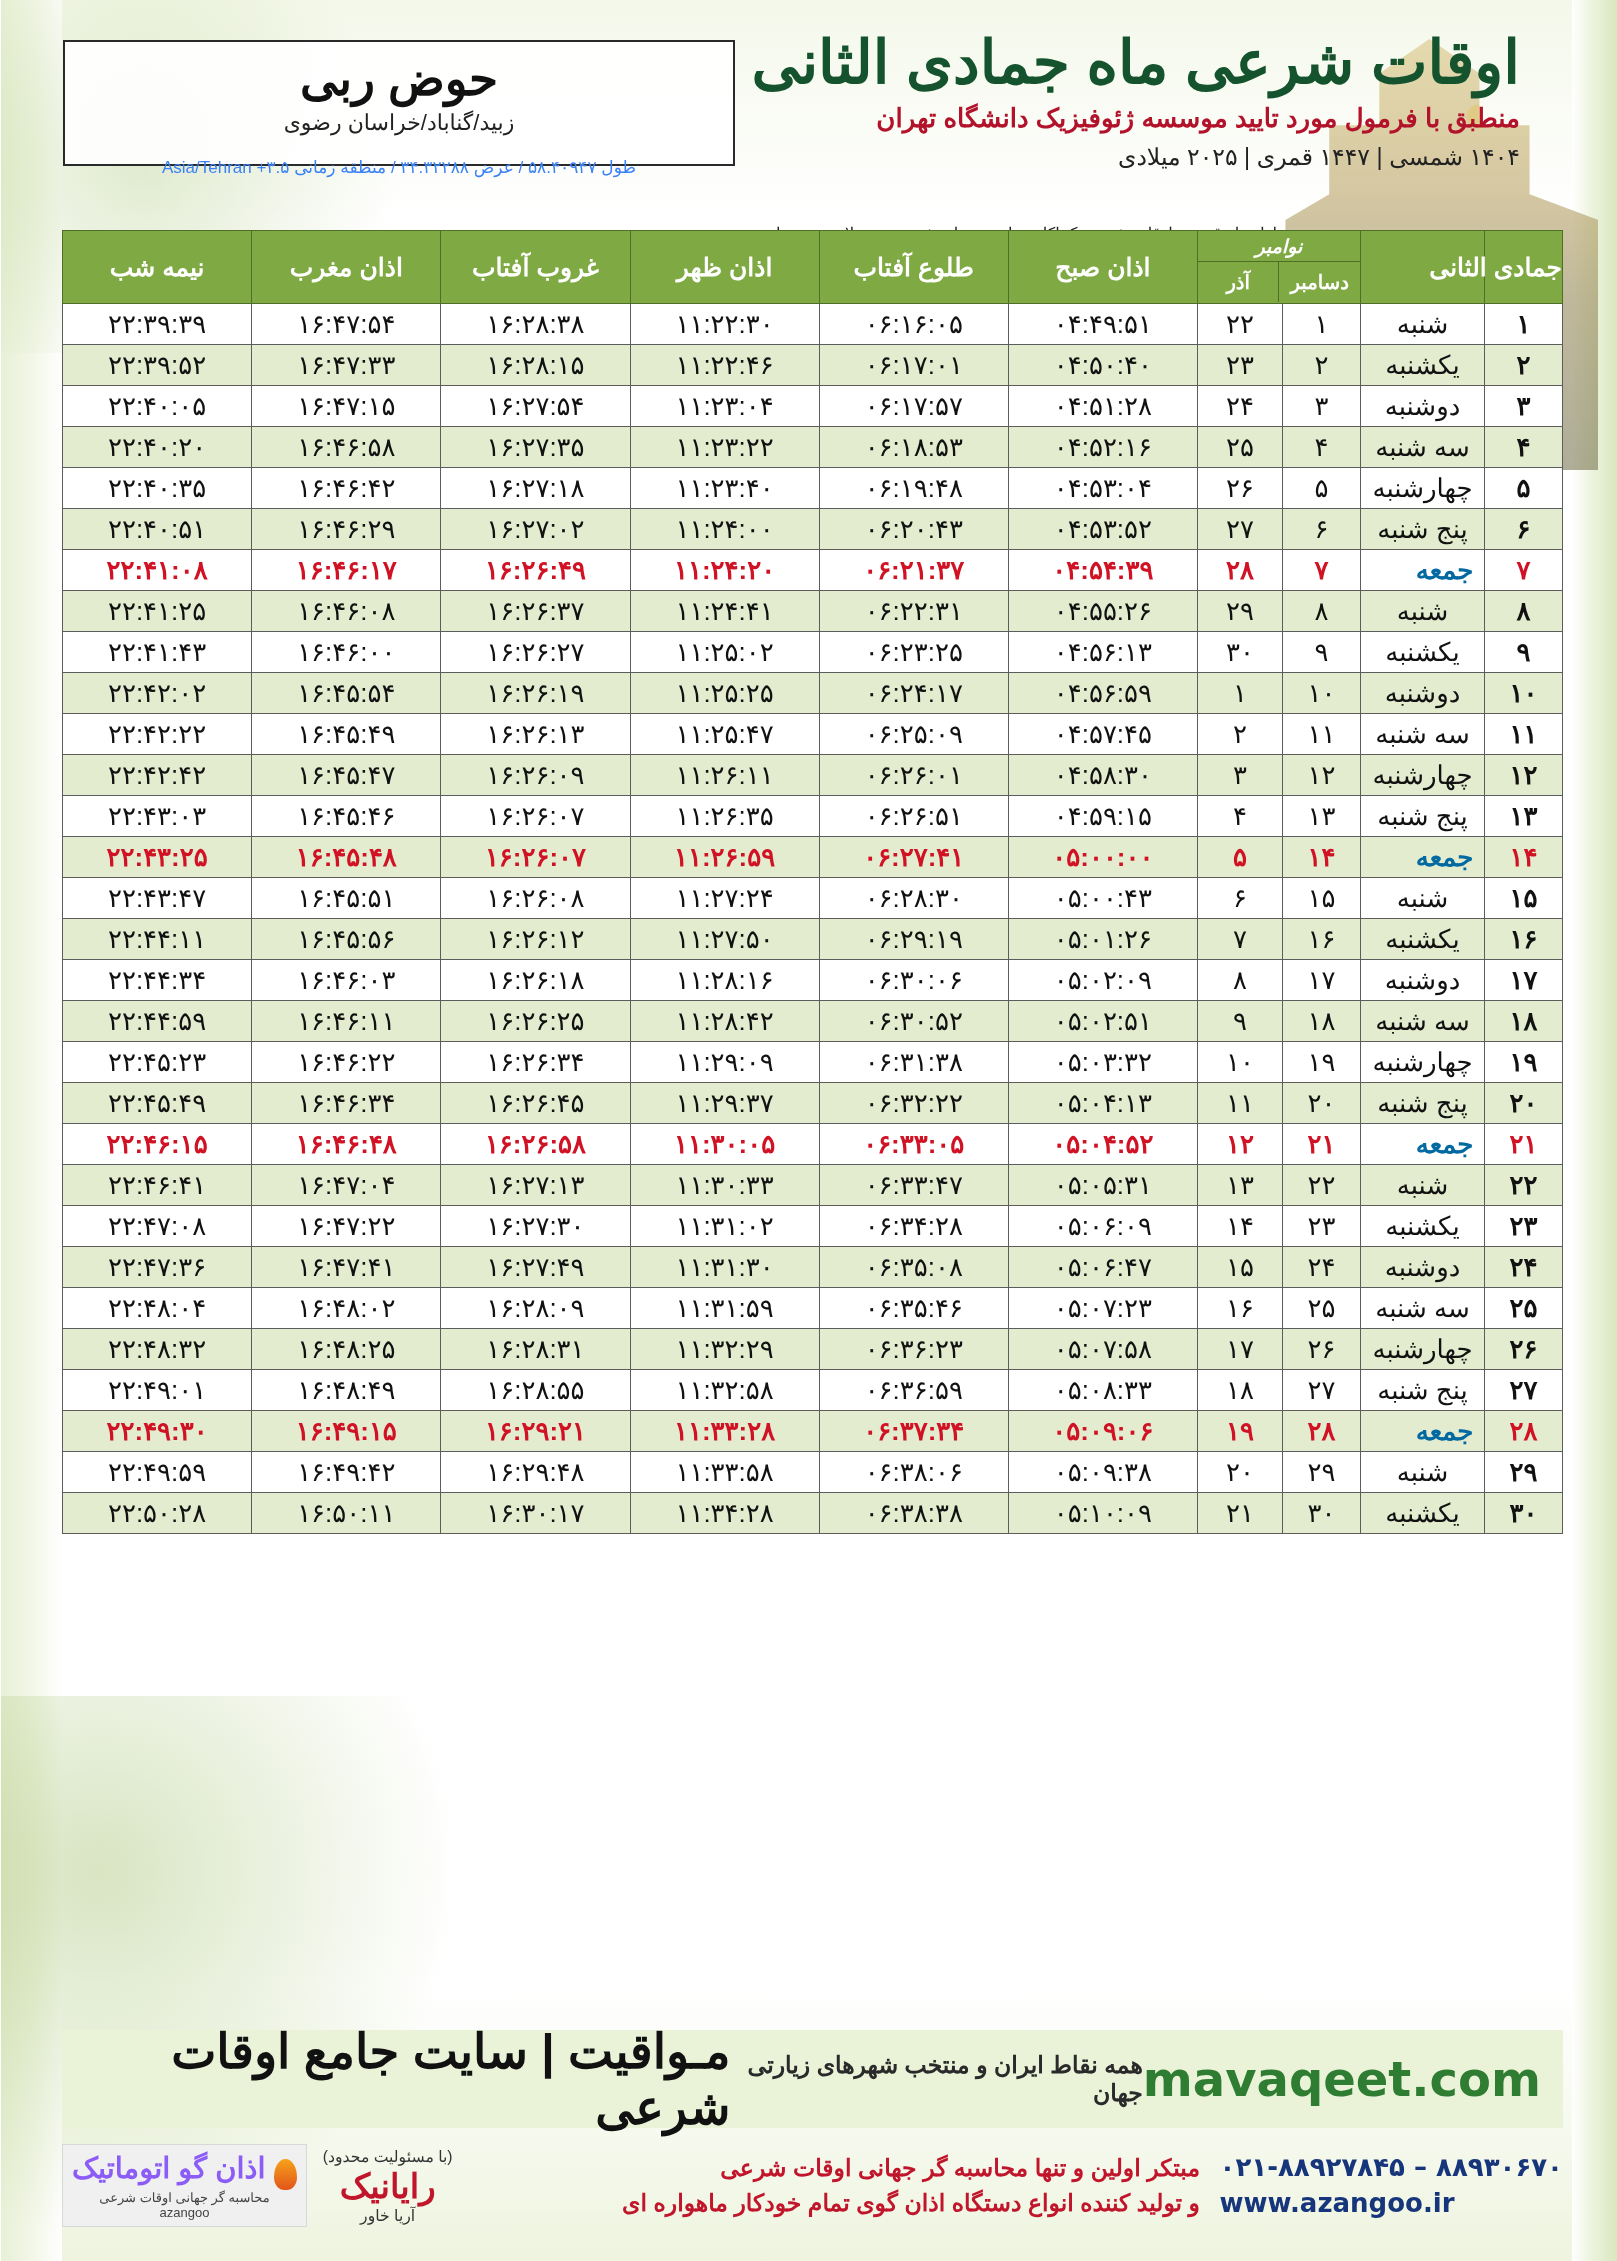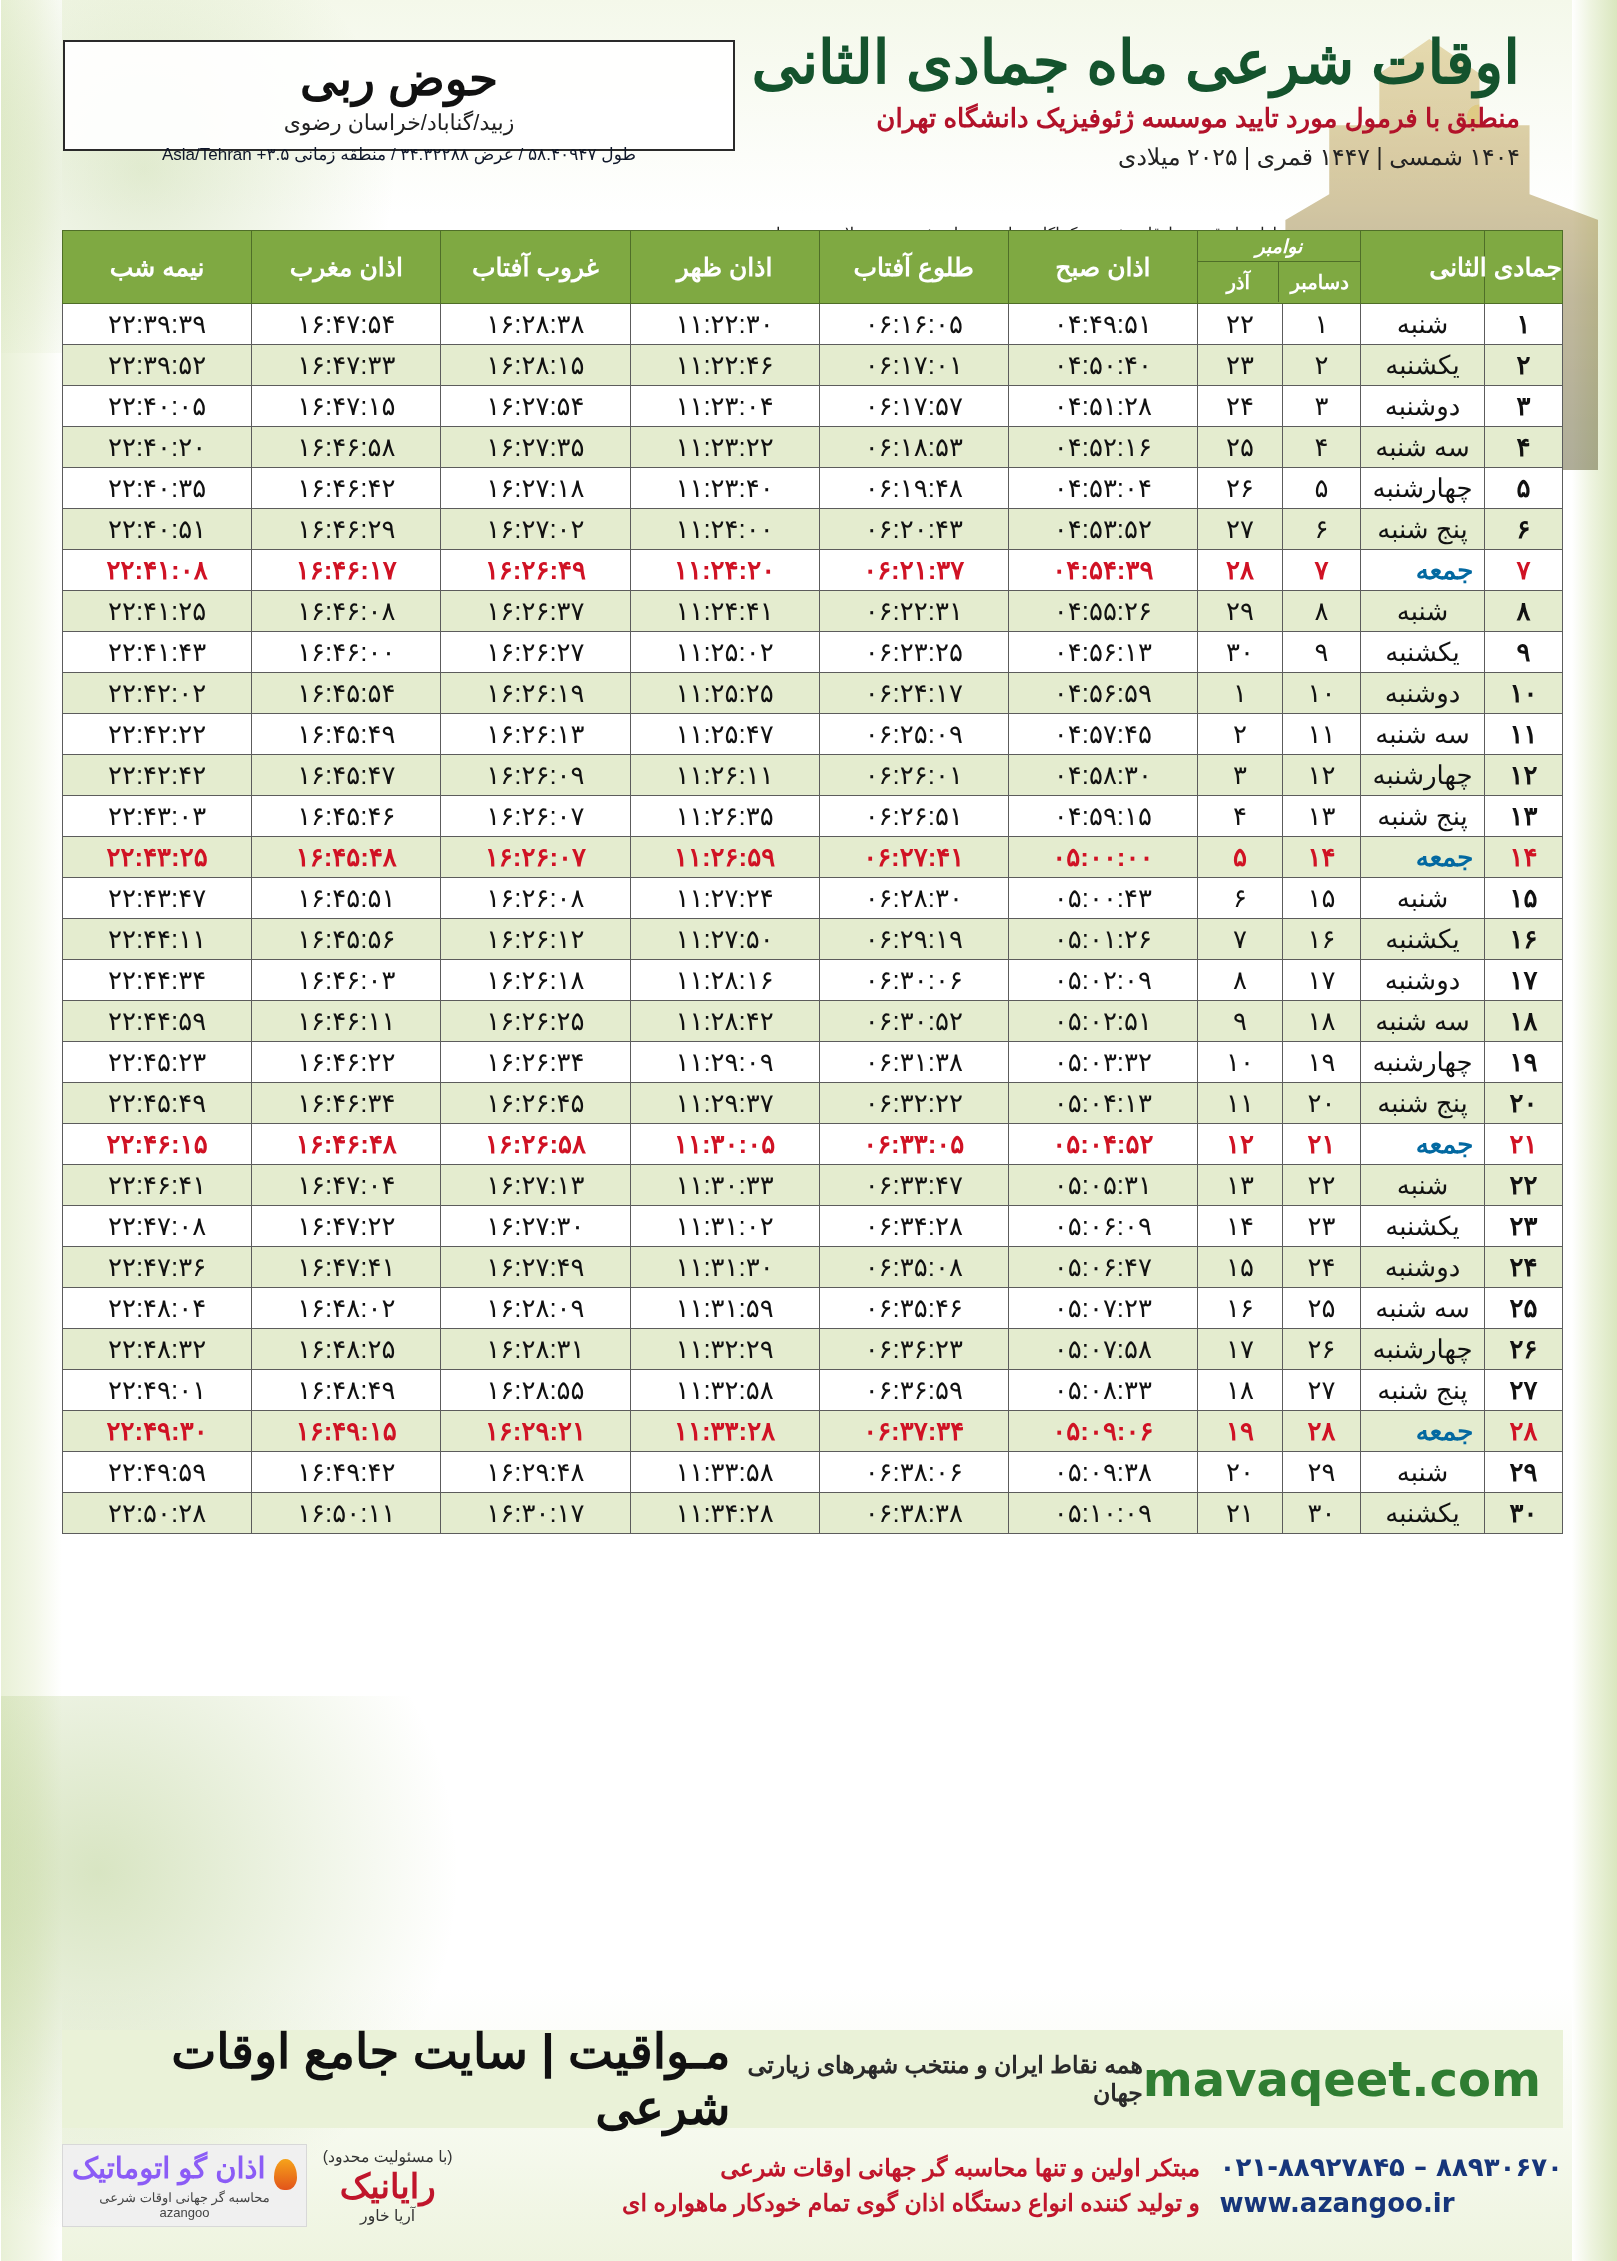--- a/index.html
+++ b/index.html
@@ -50,33 +50,33 @@
   .bg-green-swirl2{
     position:absolute;left:-39px;top:-104px;width:457px;height:457px;
     background:radial-gradient(ellipse at 40% 60%, rgba(126,168,54,.22) 0%, rgba(126,168,54,0) 65%);
   }
 
   
   .header{
     position:absolute;left:0;top:0;width:1618px;height:209px;
   }
   .city-card{
-    position:absolute;left:63px;top:40px;width:672px;height:111px;
+    position:absolute;left:63px;top:40px;width:672px;height:126px;
     border:2px solid #2a2a2a;background:rgba(255,255,255,.92);
     box-sizing:border-box;text-align:center;
   }
   .city-name{
     margin-top:9px;font-size:47px;font-weight:bold;color:#111;
     letter-spacing:0.7px;
   }
   .city-sub{
     margin-top:3.9px;font-size:22px;color:#222;
   }
   .city-coords{
-    margin-top:8px;font-size:17px;color:#0f172a;direction:rtl;
+    margin-top:21px;font-size:17px;color:#3b82f6;direction:rtl;
   }
   .title-wrap{
     position:absolute;right:98px;top:31px;width:822px;text-align:right;
   }
   .title-main{
     font-size:60px;font-weight:bold;color:#14532d;line-height:1.05;
   }
   .title-sub{
     margin-top:9px;font-size:26px;font-weight:bold;color:#b2122a;
   }

